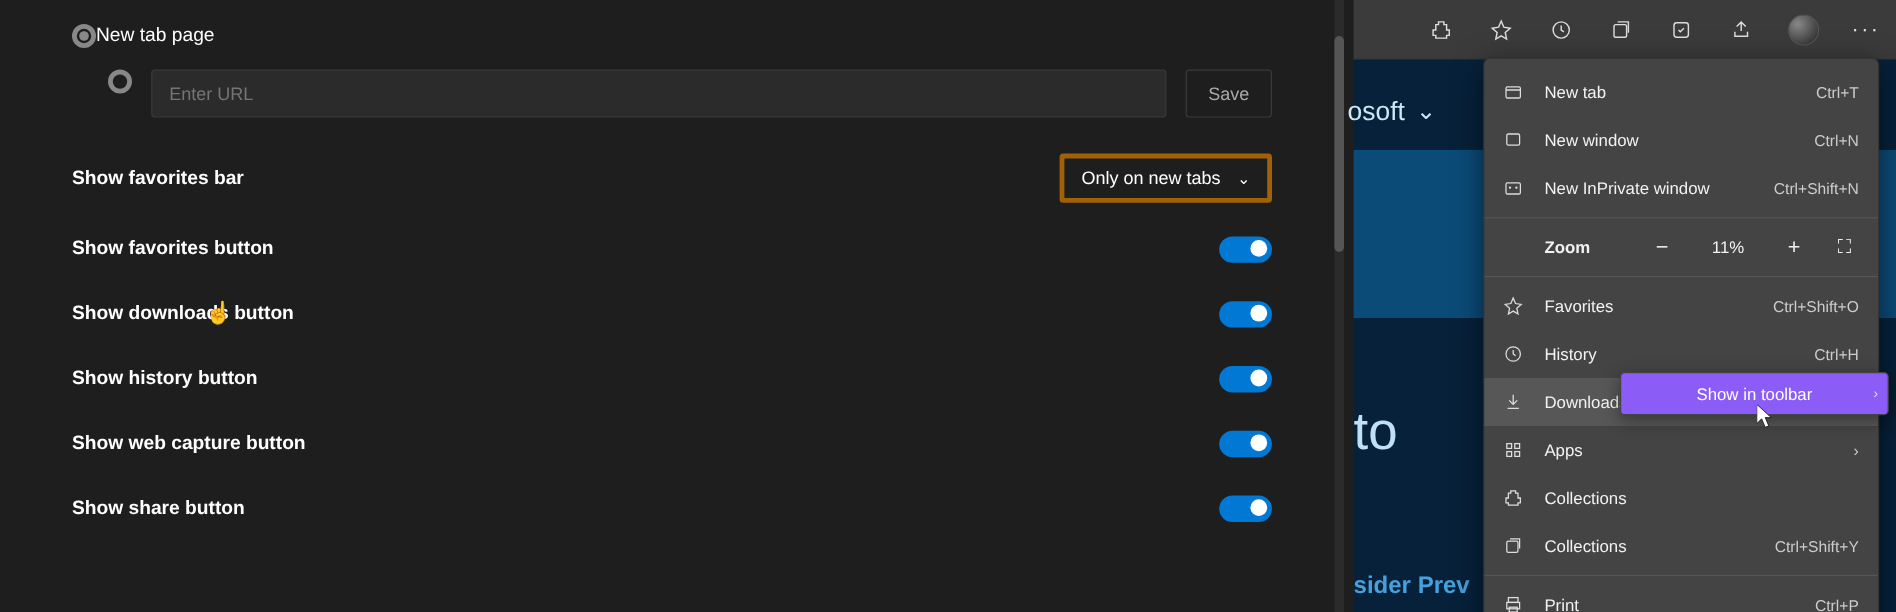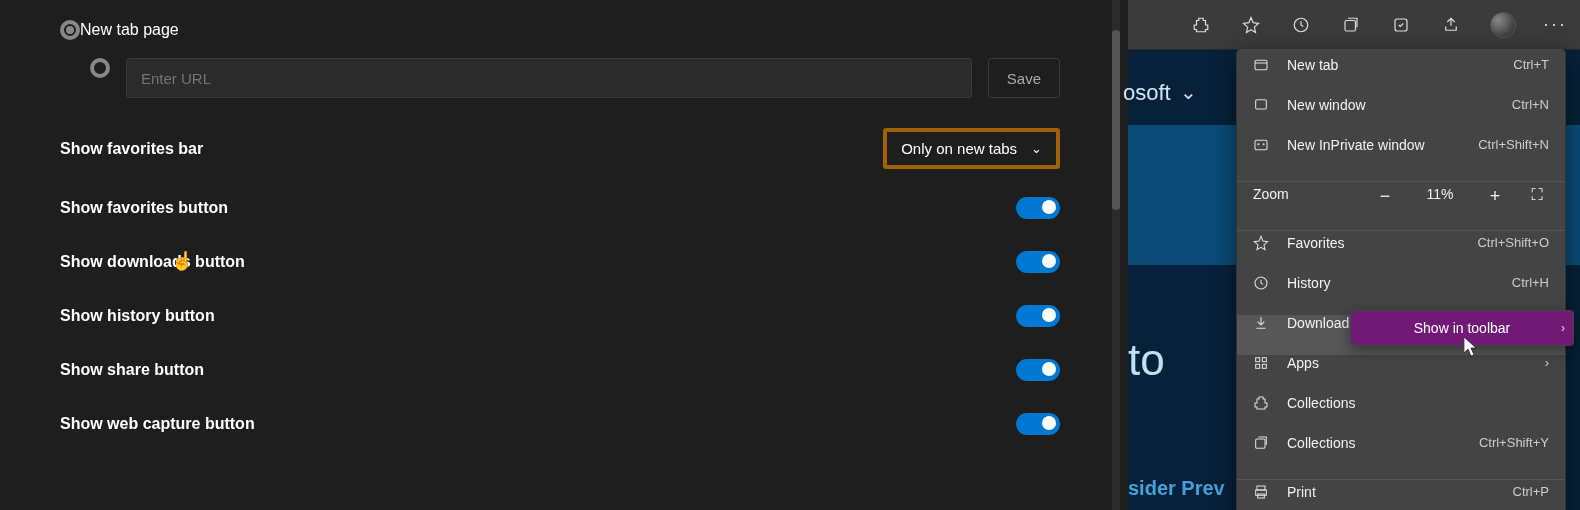--- a/index.html
+++ b/index.html
@@ -143,43 +143,43 @@
     right:14px; top:48px;
     width:330px;
     background:#444;
     border:1px solid #333;
     border-radius:6px;
     box-shadow:0 6px 24px rgba(0,0,0,0.5);
     padding:8px 0;
     z-index:5;
   }
   .m-row {
-    display:flex; align-items:flex-start;
+    display:flex; align-items:center;
     height:40px;
     padding:0 16px;
     gap:14px;
     cursor:pointer;
     color:#f2f2f2;
     position:relative;
   }
   .m-row:hover, .m-row.hover{ background:#575757;}
   .m-icon { width:20px; text-align:center; color:#ddd; font-size:16px; flex-shrink:0;}
   .m-label{ flex:1; font-size:14px;}
   .m-short{ color:#ccc; font-size:13px; margin-left:auto; text-align:right; }
   .m-row.zoom { justify-content:flex-start; }
-  .m-row.zoom .zlabel{ flex:1;}
+  .m-row.zoom .zlabel{ margin-left:34px; flex:1;font-weight:bold;}
   .m-row.zoom .ctrl { width:32px;text-align:center; font-size:18px; color:#eee;}
   .m-row.zoom .zval { width:50px;text-align:center;}
   .m-row.zoom .full { width:24px;text-align:center;font-size:16px;}
   .m-sep { height:1px; margin:4px 0; background:#555;}
   .submenu {
     position:absolute;
     right:6px; top:310px;
     width:224px; height:36px;
-    background:#701a75;
+    background:#8b5cf6;
     border:1px solid #444;
     border-radius:4px;
     box-shadow:0 4px 14px rgba(0,0,0,0.4);
     display:flex;align-items:center;justify-content:center;
     color:#fff;font-size:14px;
     z-index:6;
   }
   .submenu .chev-r{position:absolute;right:8px;color:#ddd;font-size:12px;}
   .cursor-arrow {
     position:absolute; right:100px; top:337px;
@@ -228,28 +228,28 @@
 
   <div class="setting-row">
     <span class="setting-label">Show history button</span>
     <div class="toggle on">
         <div class="knob"></div>
       </div>
   </div>
 
 
   <div class="setting-row">
-    <span class="setting-label">Show share button</span>
+    <span class="setting-label">Show web capture button</span>
     <div class="toggle on">
         <div class="knob"></div>
       </div>
   </div>
 
   <div class="setting-row">
-    <span class="setting-label">Show web capture button</span>
+    <span class="setting-label">Show share button</span>
     <div class="toggle on">
         <div class="knob"></div>
       </div>
   </div>
 
   <div class="cursor-hand">☝</div>
 
   <div class="vscroll">
     <div class="thumb"></div>
   </div>

